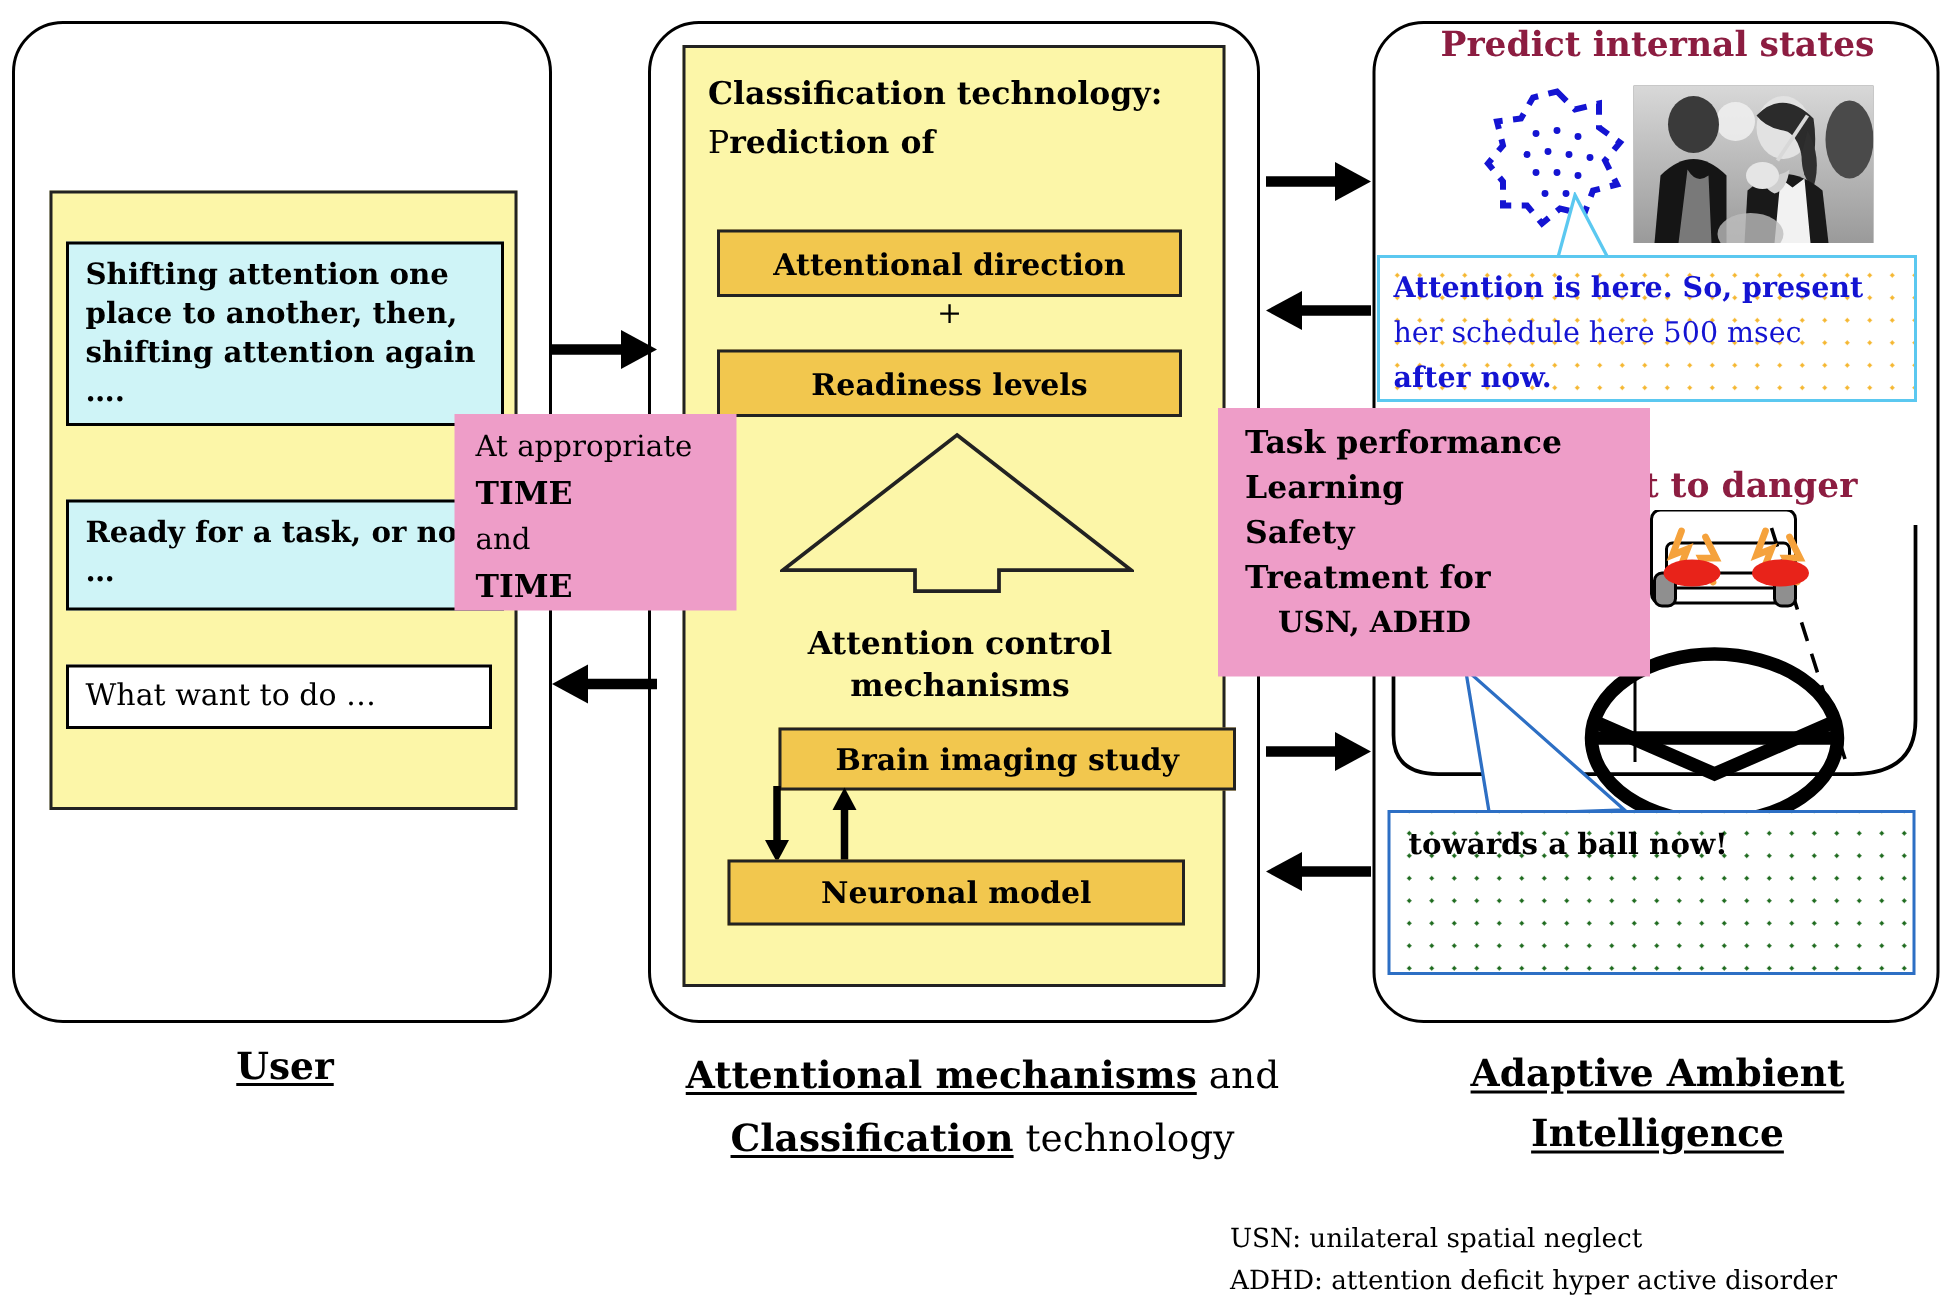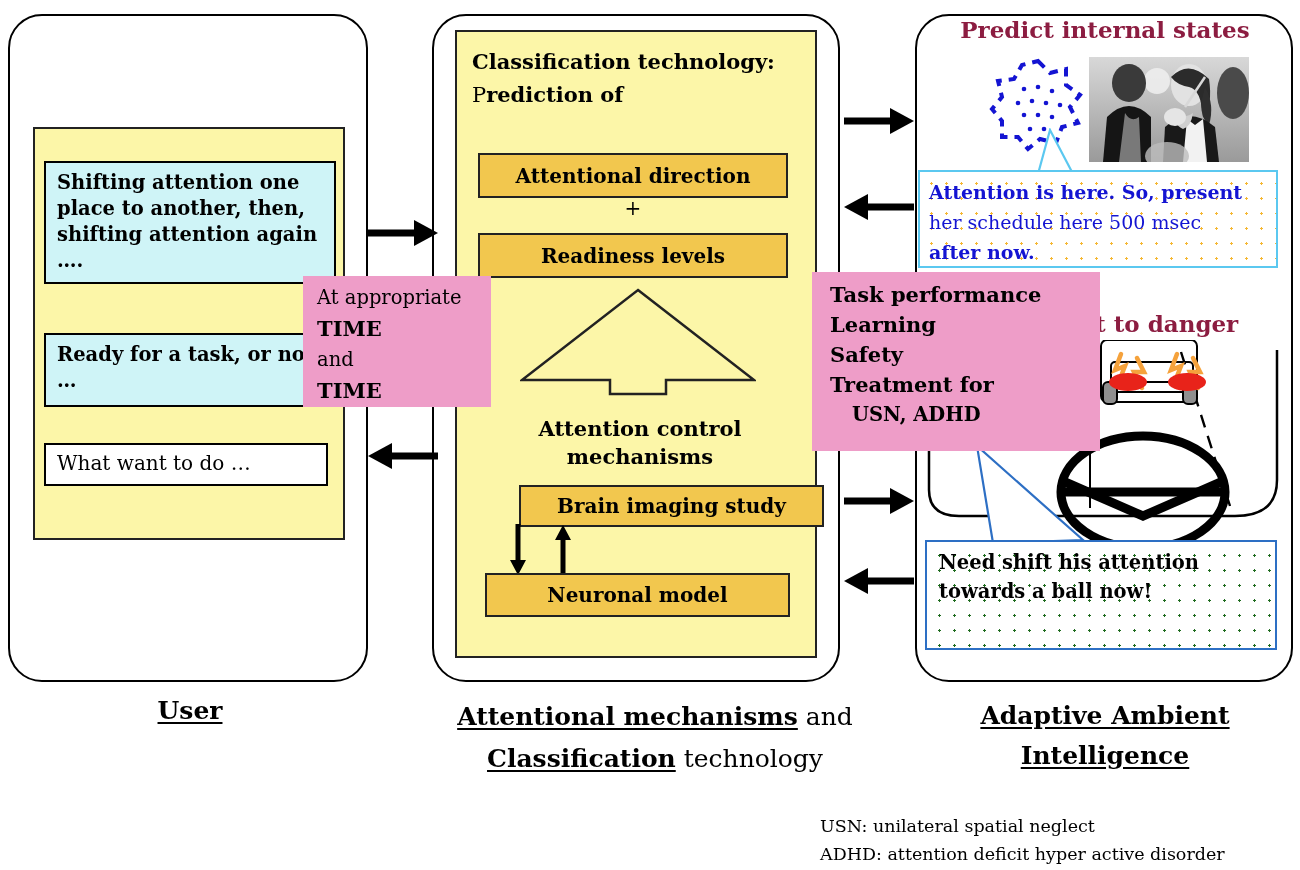--- a/index.html
+++ b/index.html
@@ -247,21 +247,20 @@
   <circle cx="52" cy="18" r="25" fill="#2E7D20"></circle>
 </svg>
 
 <svg id="tail-2" viewBox="0 0 220 105">
   <polygon points="38,103 22,6 128,100" fill="#ffffff" stroke="#2D6FC4" stroke-width="2.2"></polygon>
 </svg>
 
 <div class="bubble" id="bubble-2">
   <div id="bubble-2-dots"></div>
   <div class="txt">
-    <div>Need shift his attention</div>
     <div>towards a ball now!</div>
   </div>
 </div>
 
 <svg class="arrowsvg" style="left:366px;top:215px;width:74px;height:36px" viewBox="0 0 74 36">
   <line x1="2" y1="18" x2="52" y2="18" stroke="#000" stroke-width="7"></line>
   <polygon points="72,18 48,5 48,31" fill="#000"></polygon>
 </svg>
 <svg class="arrowsvg" style="left:366px;top:438px;width:74px;height:36px" viewBox="0 0 74 36">
   <line x1="22" y1="18" x2="72" y2="18" stroke="#000" stroke-width="7"></line>

